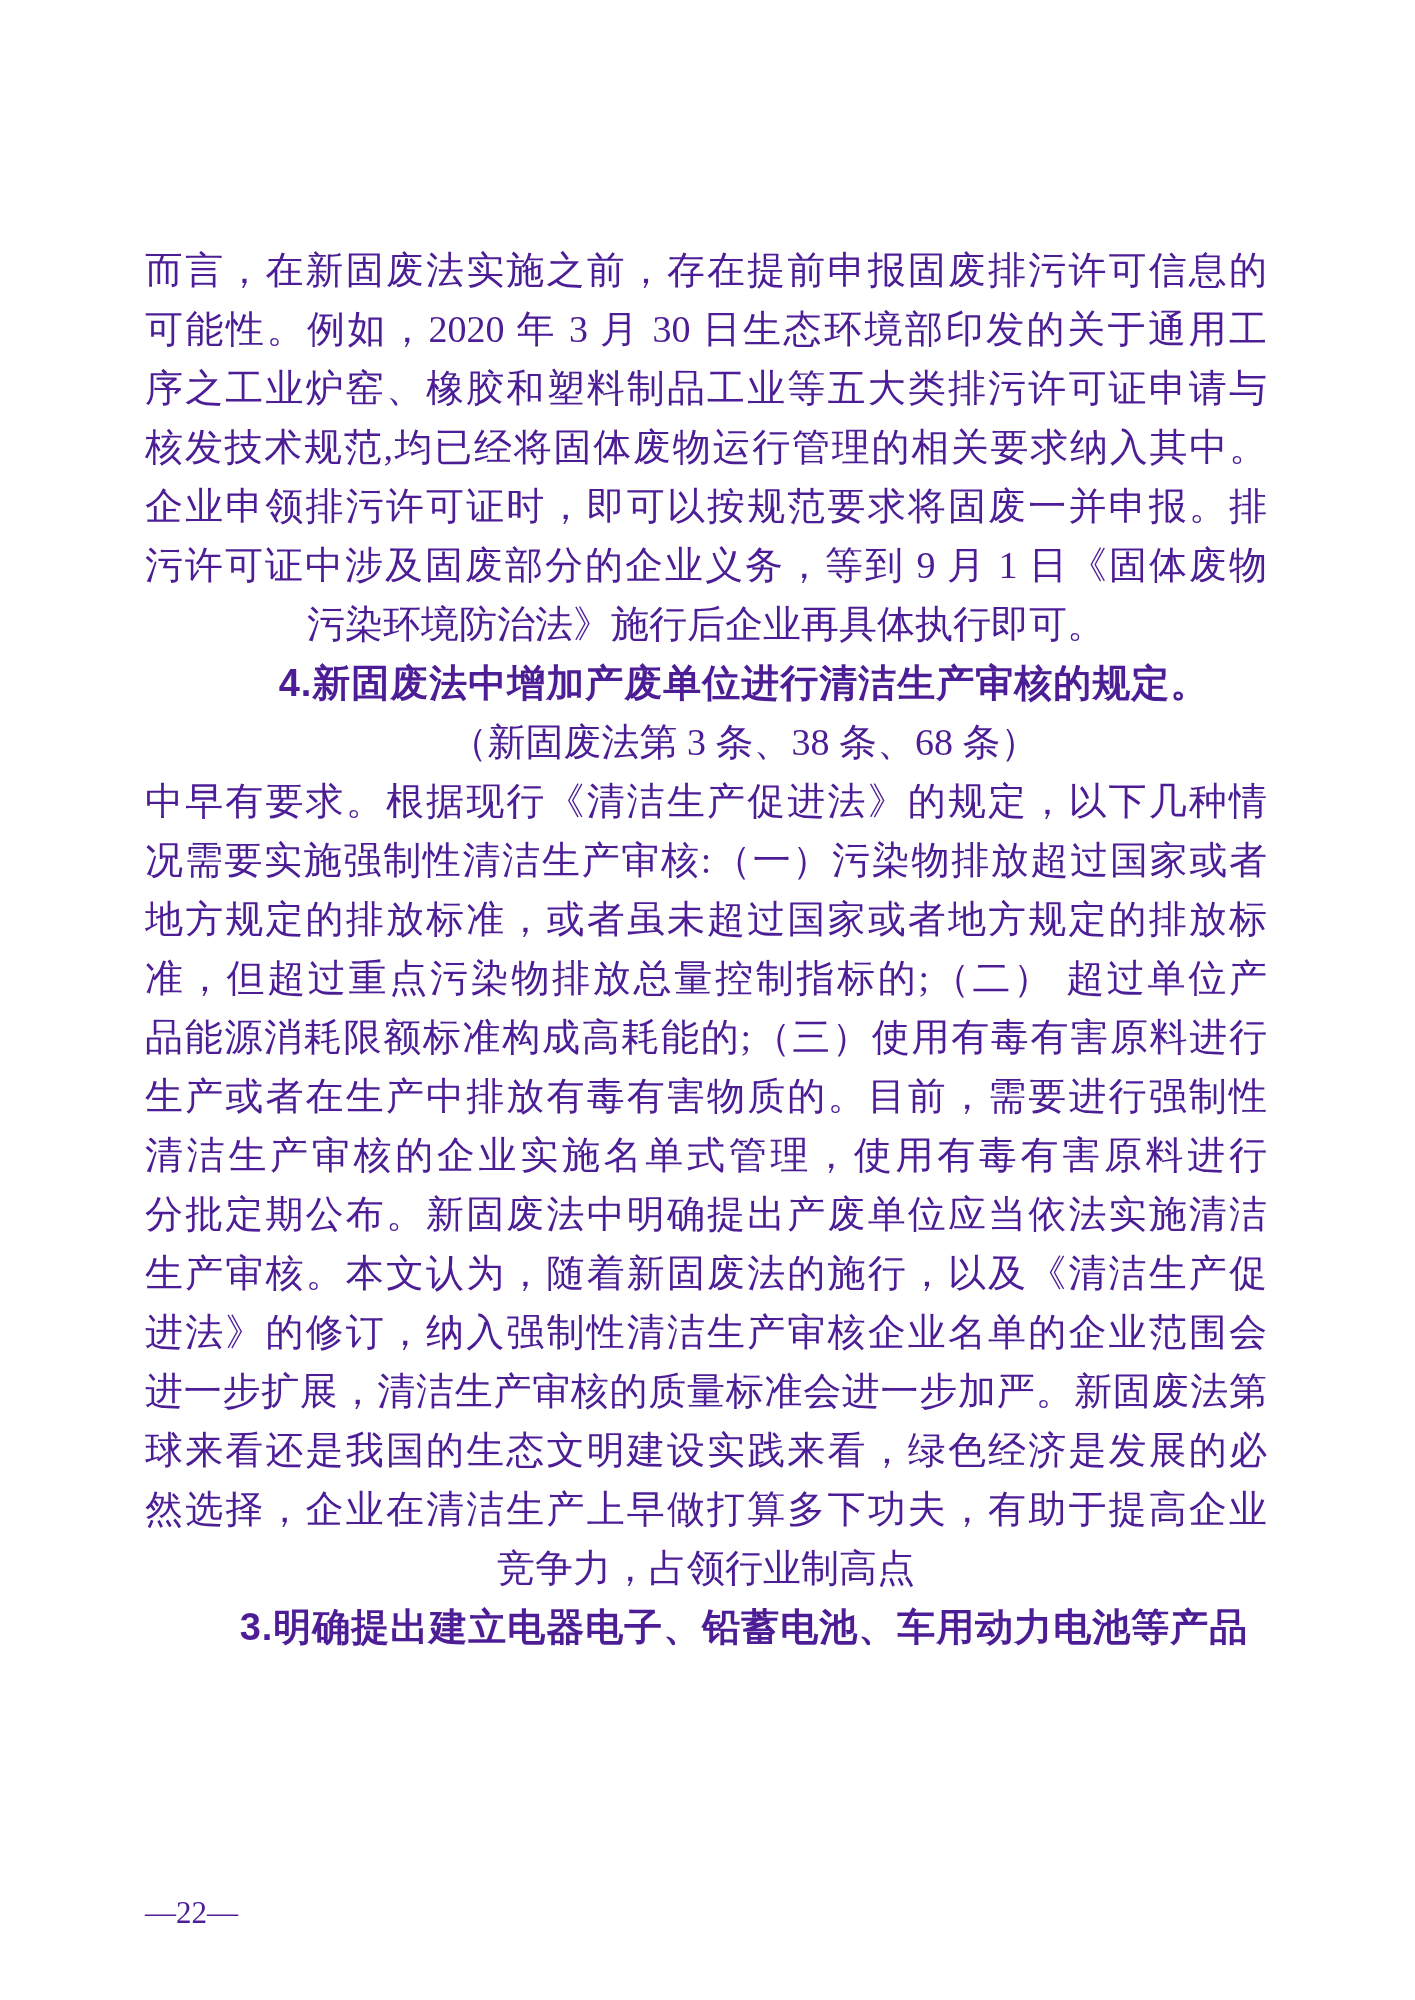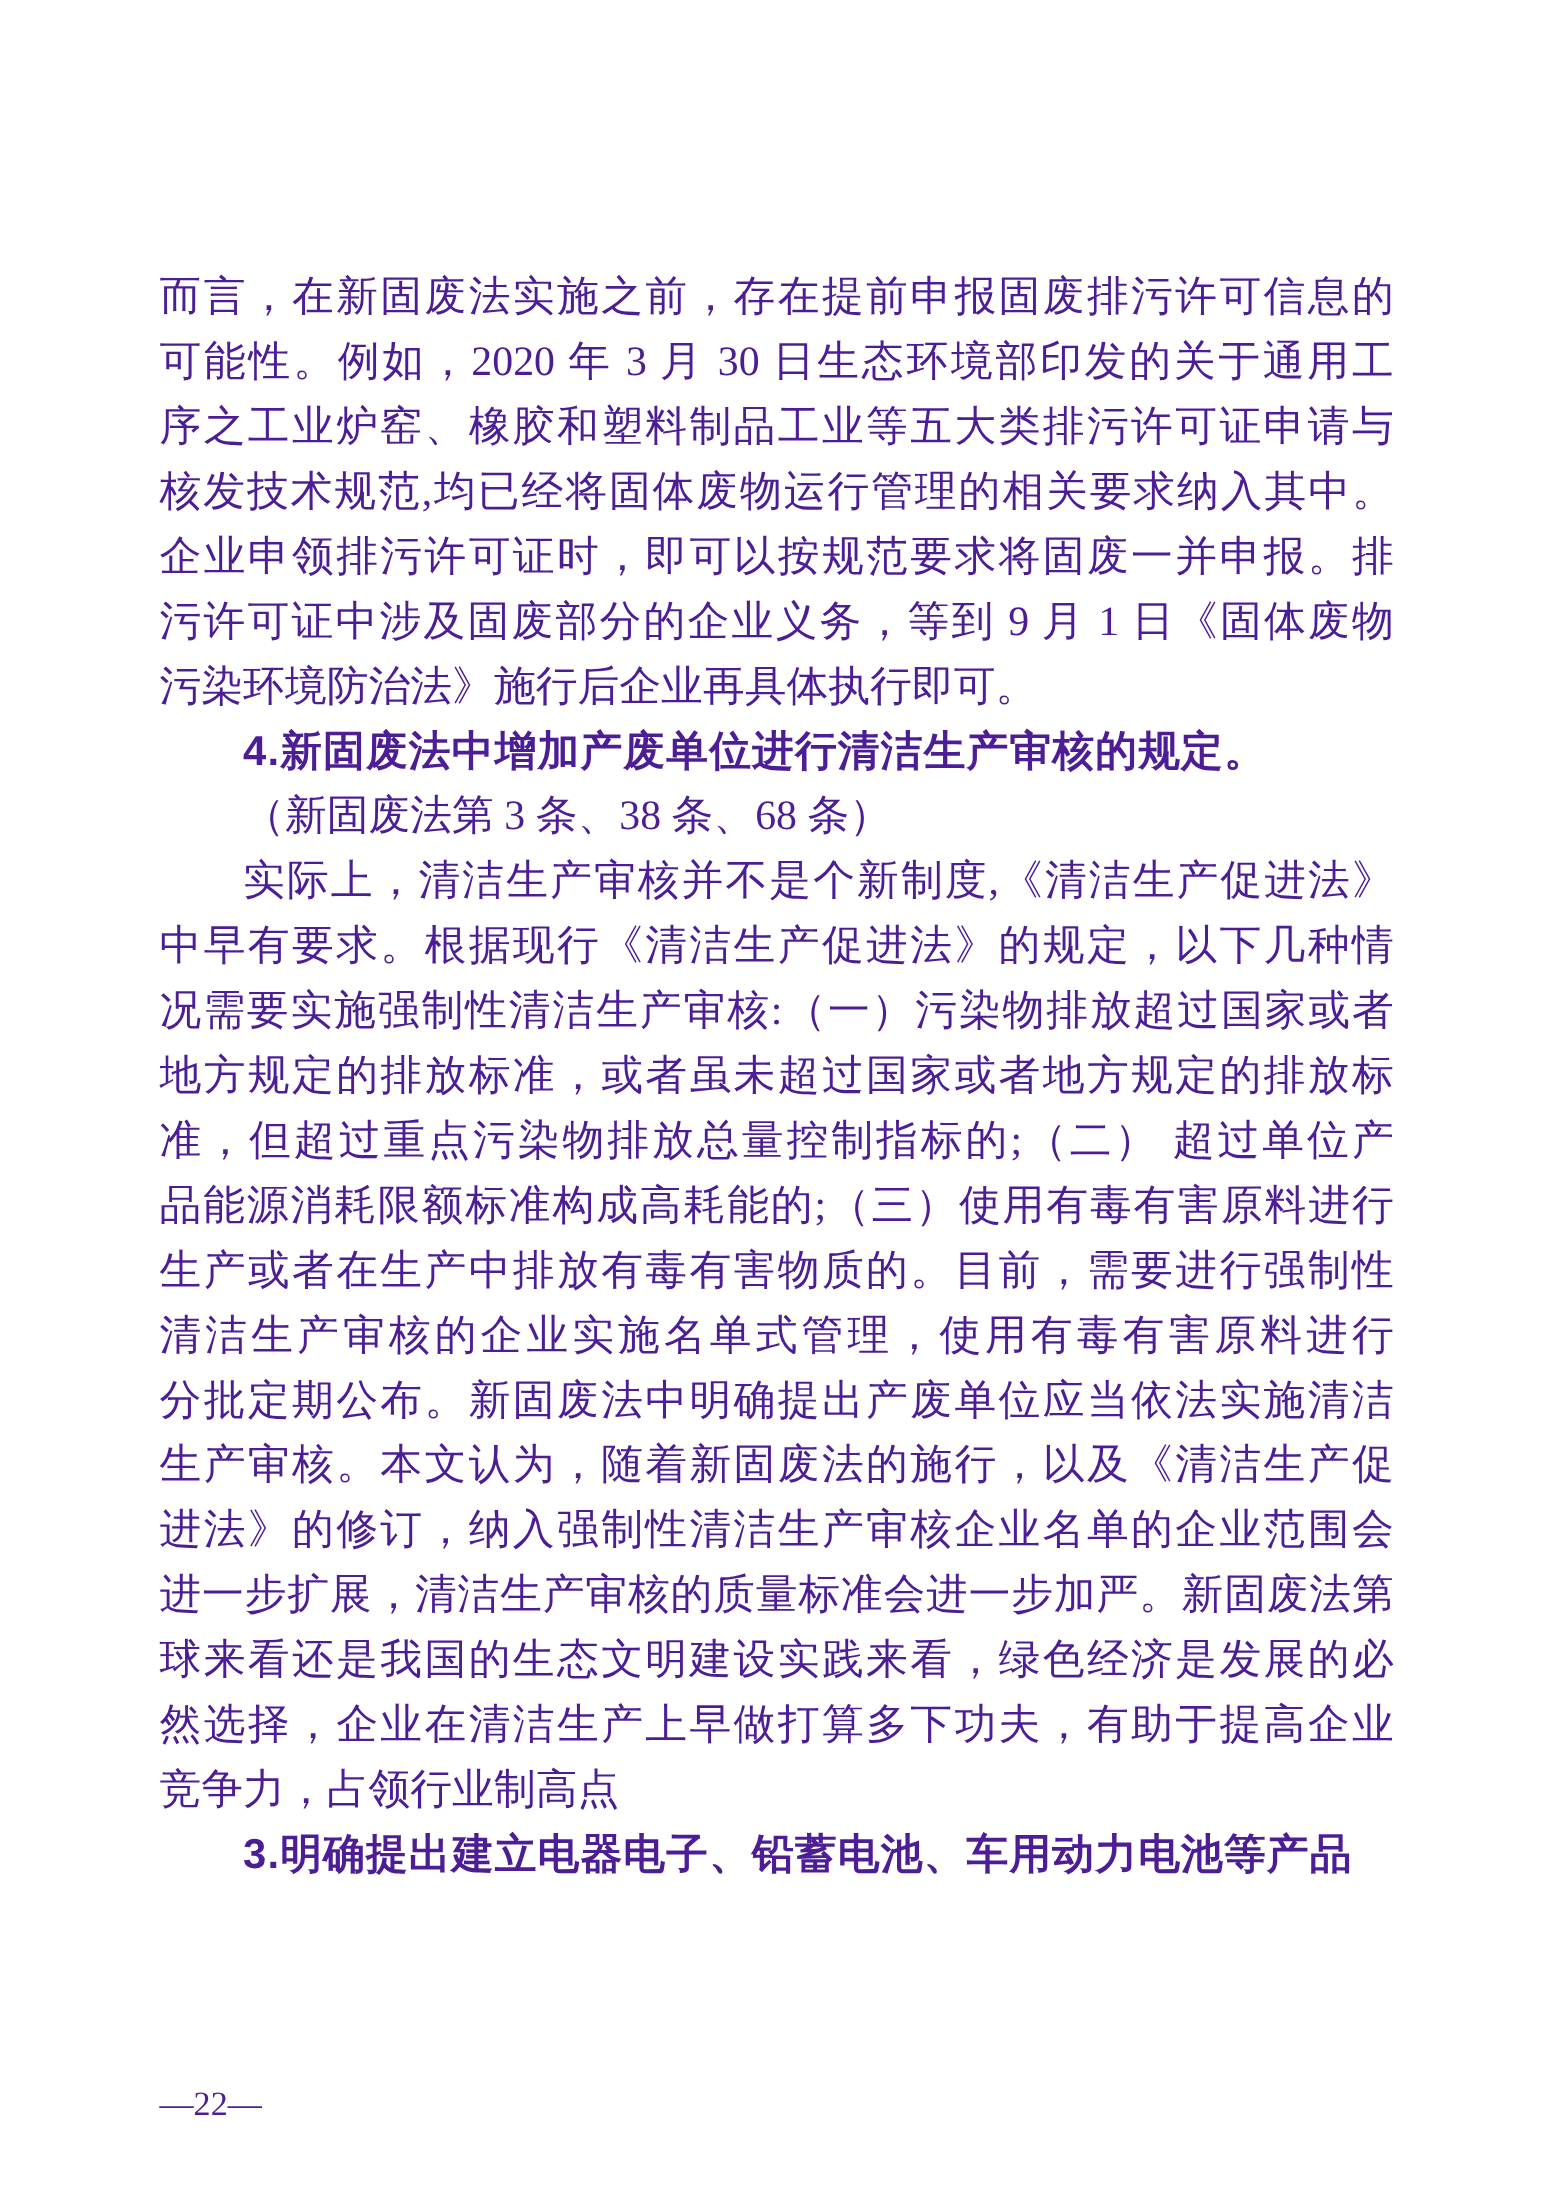--- a/index.html
+++ b/index.html
@@ -20,21 +20,21 @@
   .content {
     position: absolute;
     left: 145px;
     top: 241px;
     width: 1122px;
   }
   .line {
     font-size: 38px;
     line-height: 59px;
     height: 59px;
-    text-align: left;
+    text-align: center;
     white-space: nowrap;
   }
   .line.justify {
     white-space: normal;
     text-align: justify;
     text-align-last: justify;
     text-justify: inter-character;
   }
   .line.indent {
     text-indent: 76px;
@@ -61,21 +61,20 @@
   <div class="content">
       <div class="line justify">而言，在新固废法实施之前，存在提前申报固废排污许可信息的</div>
       <div class="line justify">可能性。例如，2020 年 3 月 30 日生态环境部印发的关于通用工</div>
       <div class="line justify">序之工业炉窑、橡胶和塑料制品工业等五大类排污许可证申请与</div>
       <div class="line justify">核发技术规范,均已经将固体废物运行管理的相关要求纳入其中。</div>
       <div class="line justify">企业申领排污许可证时，即可以按规范要求将固废一并申报。排</div>
       <div class="line justify">污许可证中涉及固废部分的企业义务，等到 9 月 1 日《固体废物</div>
       <div class="line">污染环境防治法》施行后企业再具体执行即可。</div>
       <div class="line bold indent">4.新固废法中增加产废单位进行清洁生产审核的规定。</div>
       <div class="line indent">（新固废法第 3 条、38 条、68 条）</div>
-      <div class="line indent justify">实际上，清洁生产审核并不是个新制度,《清洁生产促进法》</div>
       <div class="line justify">中早有要求。根据现行《清洁生产促进法》的规定，以下几种情</div>
       <div class="line justify">况需要实施强制性清洁生产审核:（一）污染物排放超过国家或者</div>
       <div class="line justify">地方规定的排放标准，或者虽未超过国家或者地方规定的排放标</div>
       <div class="line justify">准，但超过重点污染物排放总量控制指标的;（二） 超过单位产</div>
       <div class="line justify">品能源消耗限额标准构成高耗能的;（三）使用有毒有害原料进行</div>
       <div class="line justify">生产或者在生产中排放有毒有害物质的。目前，需要进行强制性</div>
       <div class="line justify">清洁生产审核的企业实施名单式管理，使用有毒有害原料进行</div>
       <div class="line justify">分批定期公布。新固废法中明确提出产废单位应当依法实施清洁</div>
       <div class="line justify">生产审核。本文认为，随着新固废法的施行，以及《清洁生产促</div>
       <div class="line justify">进法》的修订，纳入强制性清洁生产审核企业名单的企业范围会</div>

